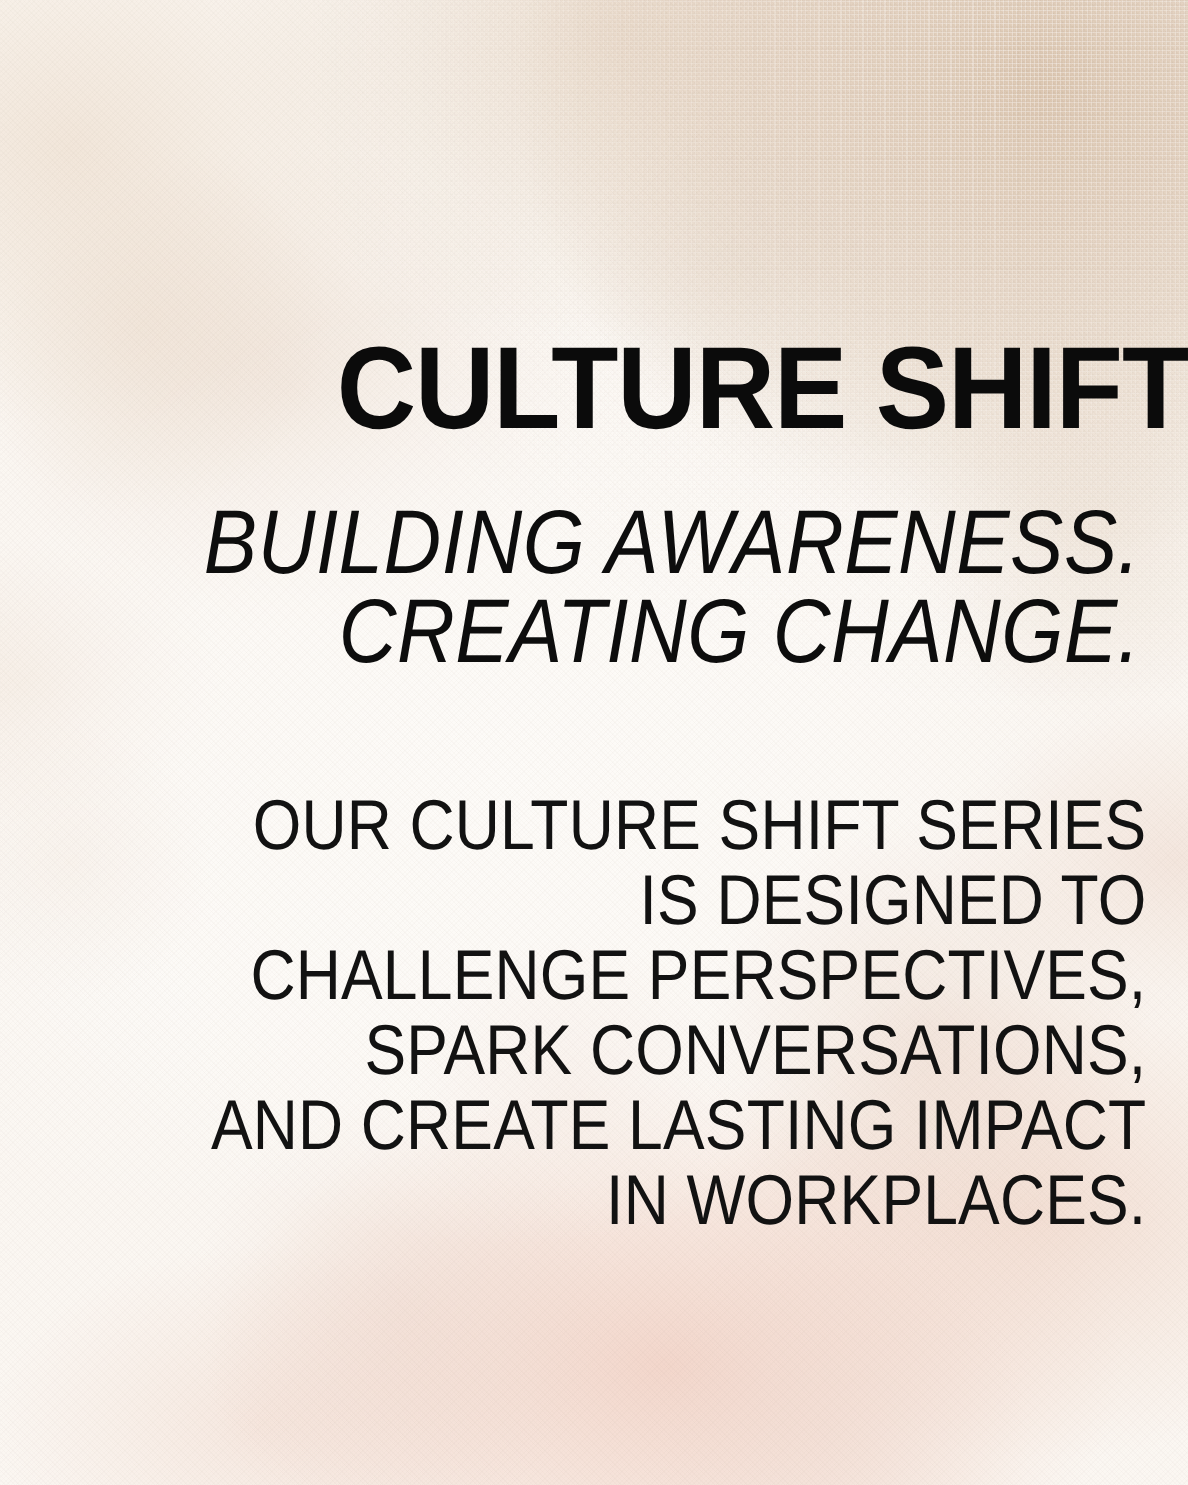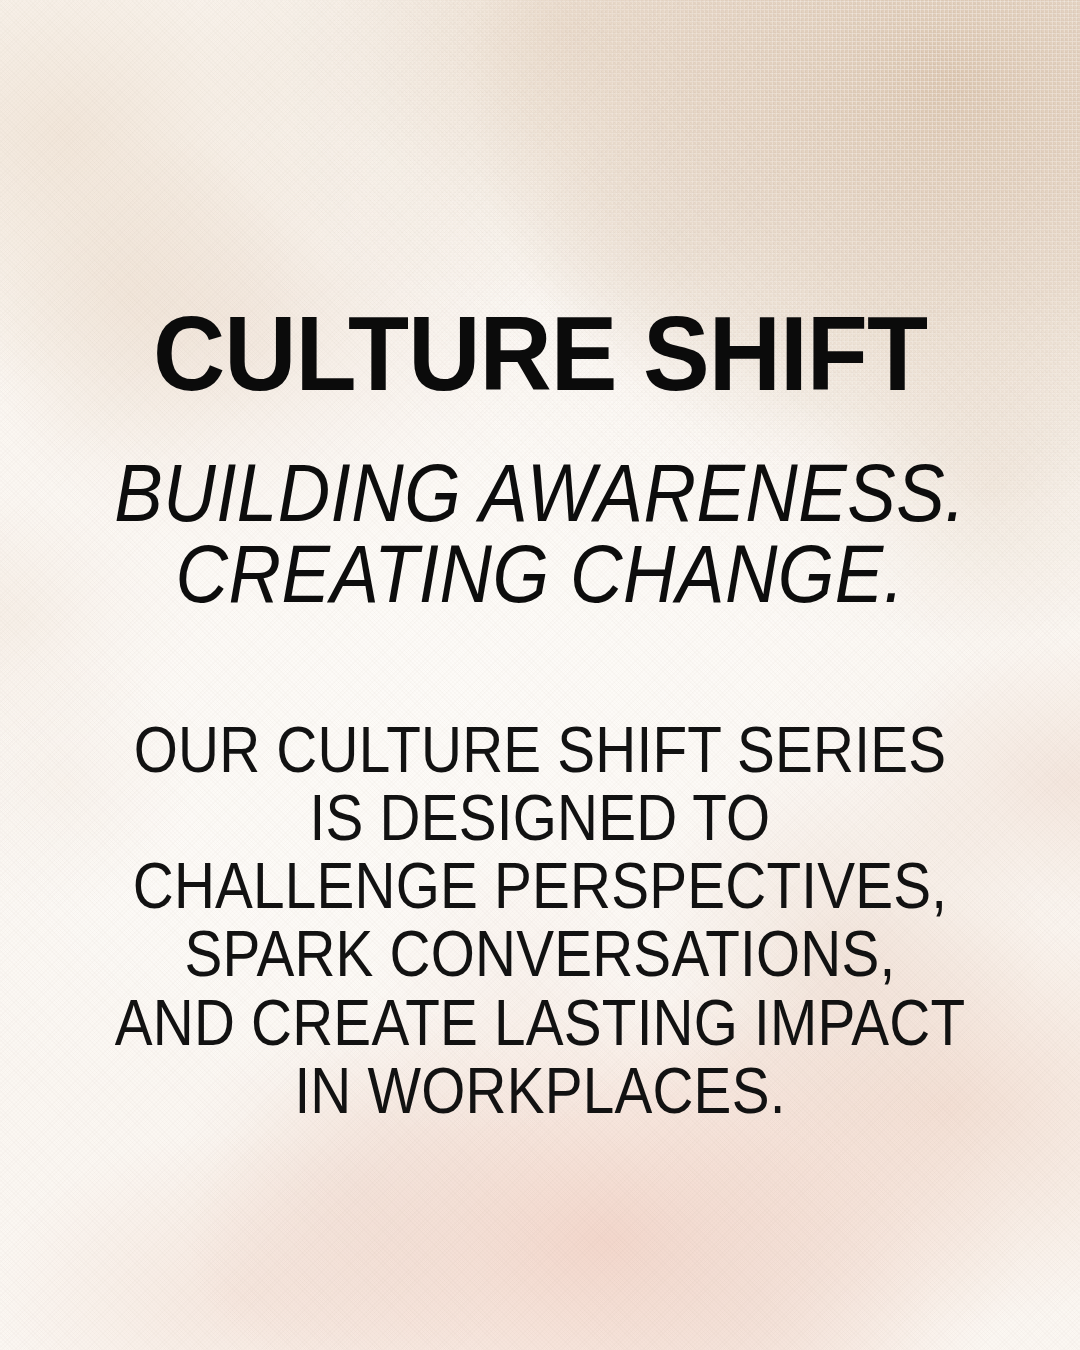--- a/index.html
+++ b/index.html
@@ -81,21 +81,21 @@
       repeating-linear-gradient(45deg,  rgba(150,130,112,0.035) 0 1px, rgba(255,255,255,0) 1px 3px),
       repeating-linear-gradient(-45deg, rgba(150,130,112,0.030) 0 1px, rgba(255,255,255,0) 1px 3px);
     opacity: 0.9;
   }
 
   
 
   #content {
     position: absolute;
     inset: 0;
-    text-align: center;
+    text-align: right;
   }
 
   .headline {
     position: absolute;
     left: 0;
     width: 1080px;
     color: #0b0b0b;
     white-space: nowrap;
   }
 

